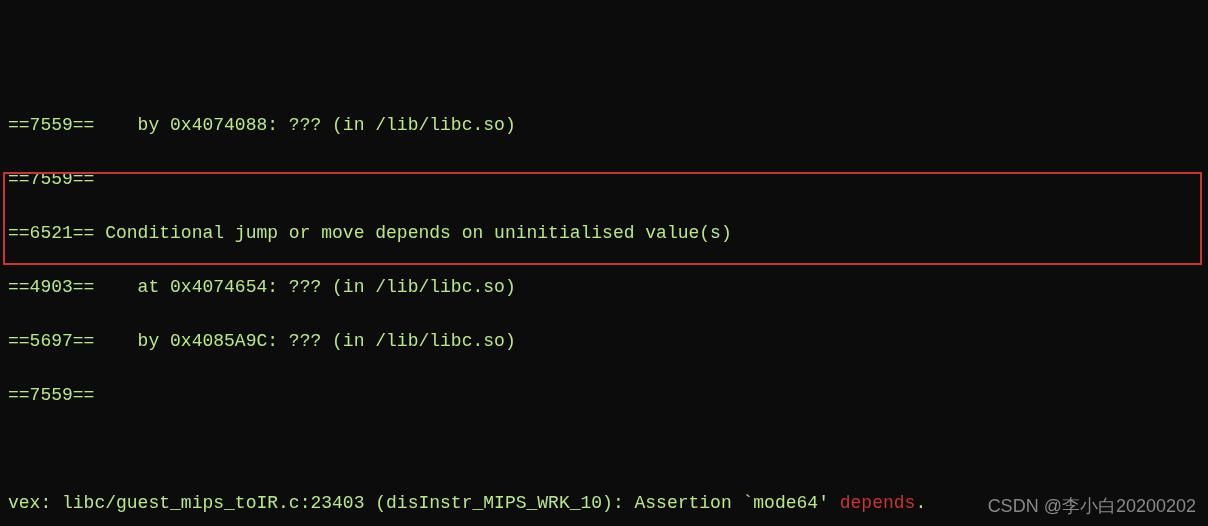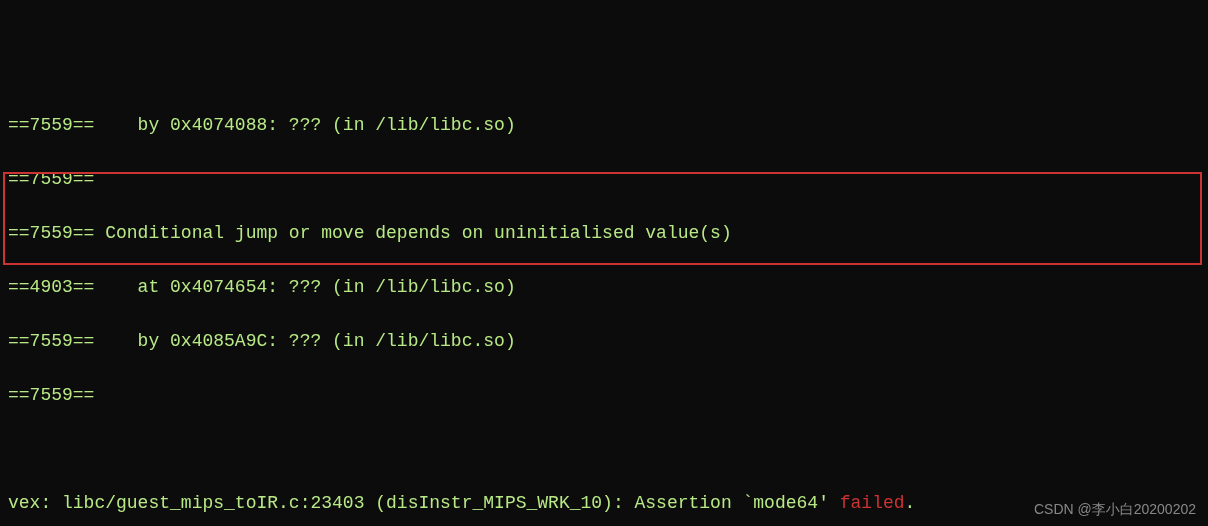--- a/index.html
+++ b/index.html
@@ -33,40 +33,40 @@
       pointer-events: none;
     }
     .fail-text {
       color: #cc3333;
     }
     .watermark {
       position: absolute;
       bottom: 6px;
       right: 12px;
       color: #888;
-      font-size: 14px;
+      font-size: 18px;
       font-family: Arial, sans-serif;
     }
     .green-text {
       color: #b8e986;
     }
   </style>
 </head>
 <body>
 
 
 
 <div class="terminal-line green-text">==7559==    by 0x4074088: ??? (in /lib/libc.so)</div>
 <div class="terminal-line green-text">==7559==</div>
-<div class="terminal-line green-text">==7559== Conditional jump or move depends on uninitialised value(s)</div>
+<div class="terminal-line green-text">==6521== Conditional jump or move depends on uninitialised value(s)</div>
 <div class="terminal-line green-text">==4903==    at 0x4074654: ??? (in /lib/libc.so)</div>
-<div class="terminal-line green-text">==7559==    by 0x4085A9C: ??? (in /lib/libc.so)</div>
+<div class="terminal-line green-text">==5697==    by 0x4085A9C: ??? (in /lib/libc.so)</div>
 <div class="terminal-line green-text">==7559==</div>
 <div class="terminal-line">&nbsp;</div>
-<div class="terminal-line green-text"><span>vex: libc/guest_mips_toIR.c:23403 (disInstr_MIPS_WRK_10): Assertion `mode64' </span><span class="fail-text">failed</span><span>.</span></div>
+<div class="terminal-line green-text"><span>vex: libc/guest_mips_toIR.c:23403 (disInstr_MIPS_WRK_10): Assertion `mode64' </span><span class="fail-text">depends</span><span>.</span></div>
 
 
 
 
 
 
 
 
 
 

